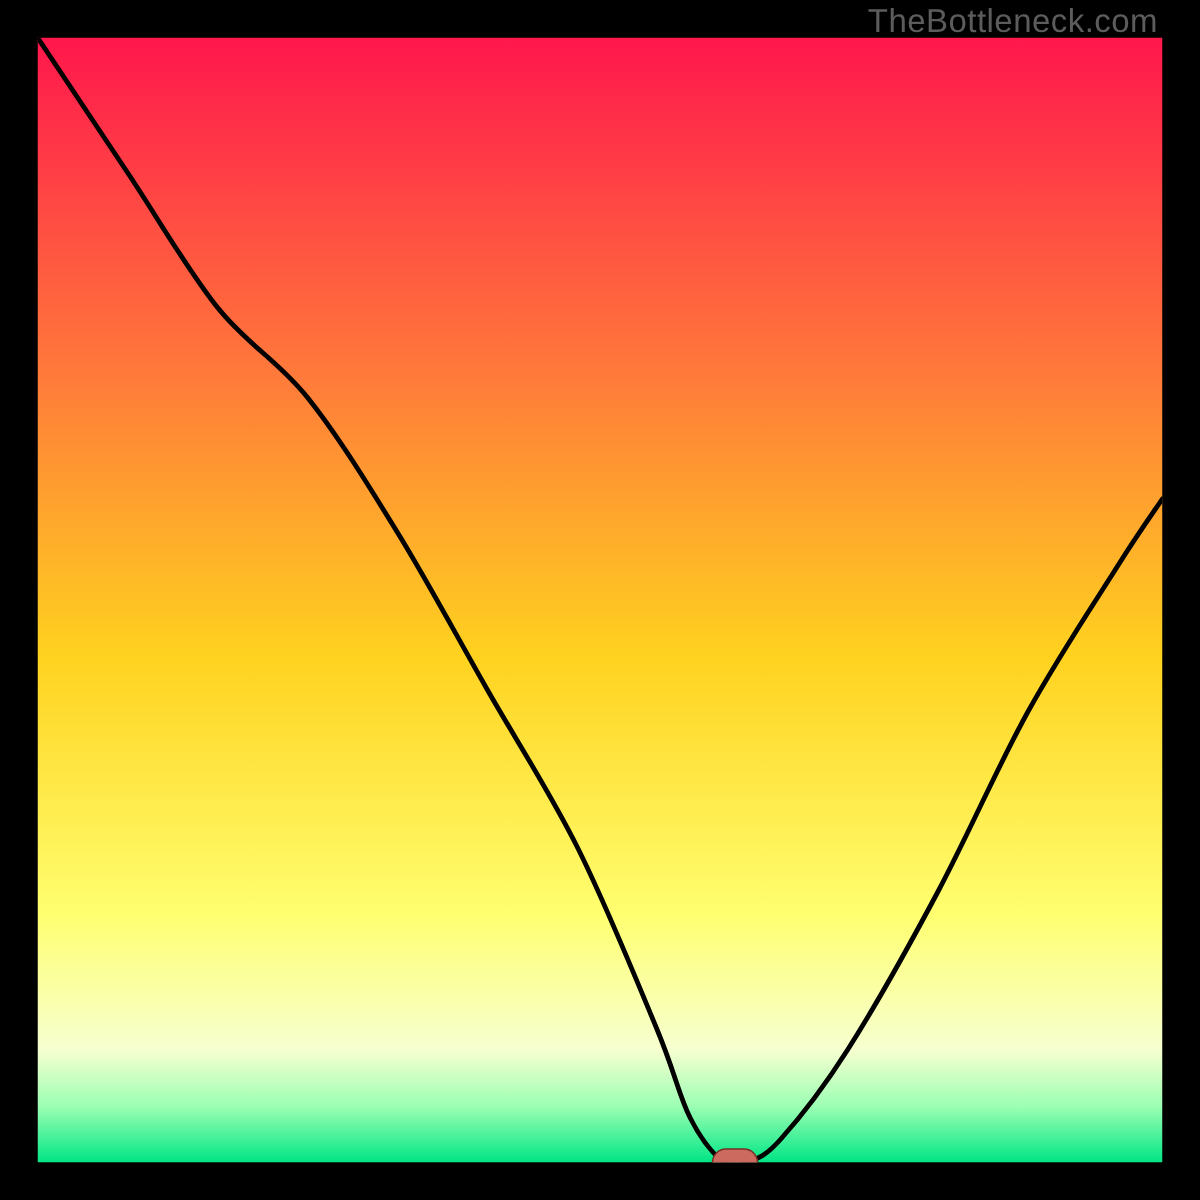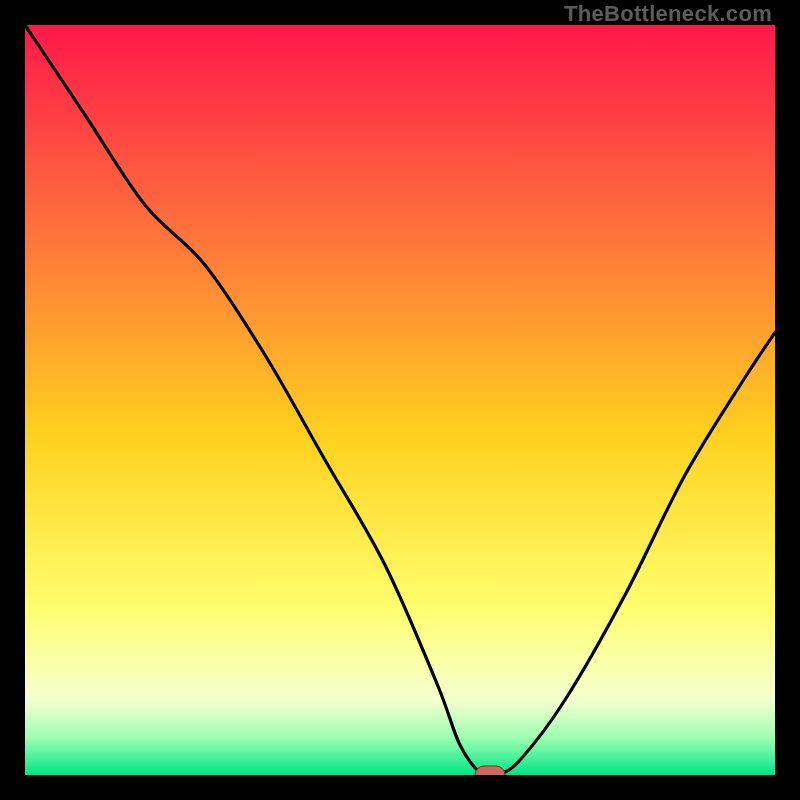--- a/index.html
+++ b/index.html
@@ -1,17 +1,17 @@
 <!DOCTYPE html>
 <html><head>
 <meta charset="utf-8">
 <style>
   html,body{margin:0;padding:0;width:800px;height:800px;background:#000;overflow:hidden;font-family:Arial,Helvetica,sans-serif}
   .frame{position:absolute;left:25px;top:25px;width:750px;height:750px}
-  .watermark{position:absolute;top:1px;right:28px;color:#5c5c5c;font-size:22px;font-weight:700;letter-spacing:.3px}
+  .watermark{position:absolute;top:1px;right:28px;color:#5c5c5c;font-size:22px;font-weight:400;letter-spacing:.3px}
   svg{display:block}
 </style>
 </head>
 <body>
 
 <div class="watermark">TheBottleneck.com</div>
 
 <div class="frame">
   <svg id="chart-svg" width="750" height="750" viewBox="0 0 750 750">
     <defs>

